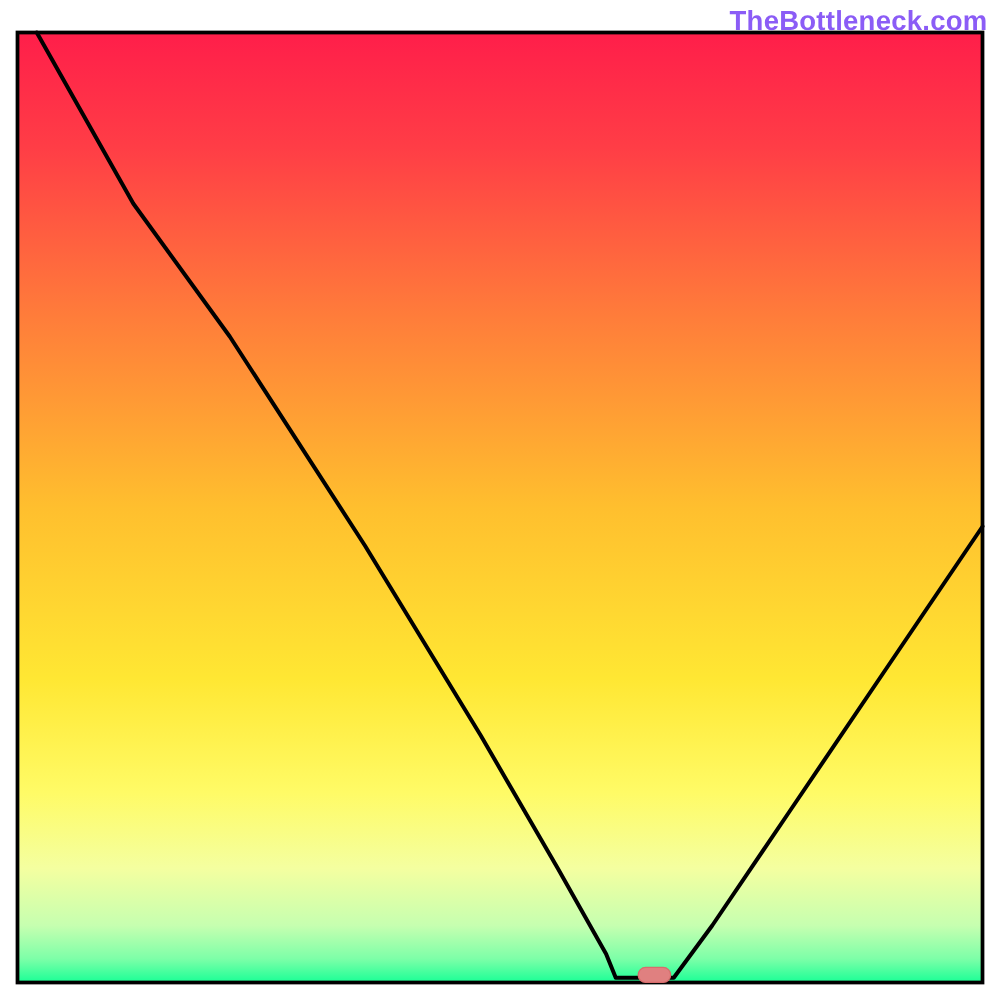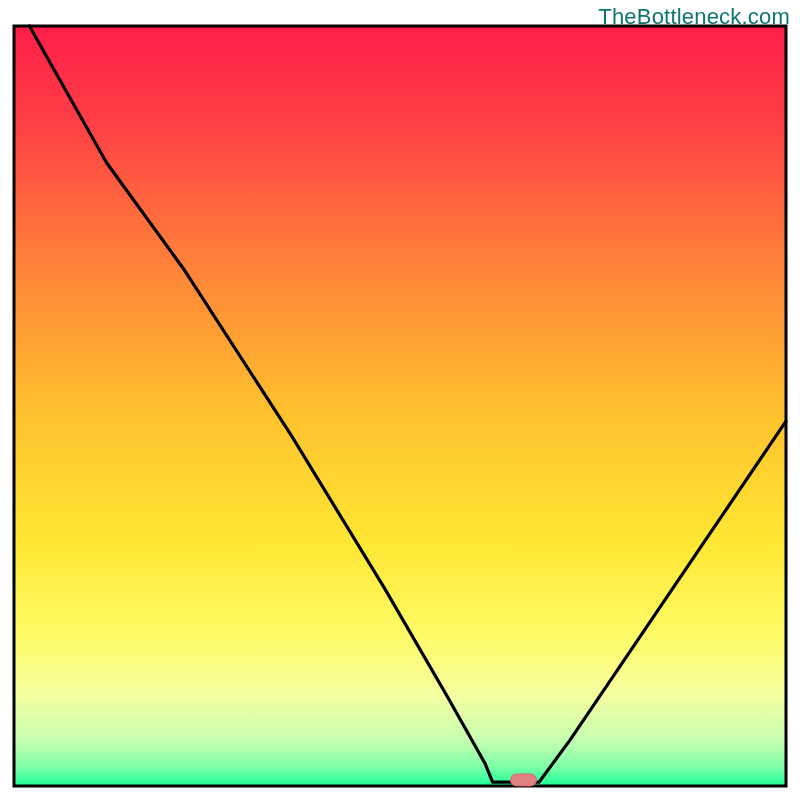--- a/index.html
+++ b/index.html
@@ -13,22 +13,22 @@
   .chart-container {
     position: relative;
     width: 800px;
     height: 800px;
   }
   .watermark {
     position: absolute;
     top: 4px;
     right: 10px;
     font-size: 22px;
-    font-weight: 400;
-    color: #0f766e;
+    font-weight: 700;
+    color: #8b5cf6;
     letter-spacing: 0.2px;
     z-index: 10;
   }
   svg {
     position: absolute;
     top: 0;
     left: 0;
   }
 </style>
 </head>

